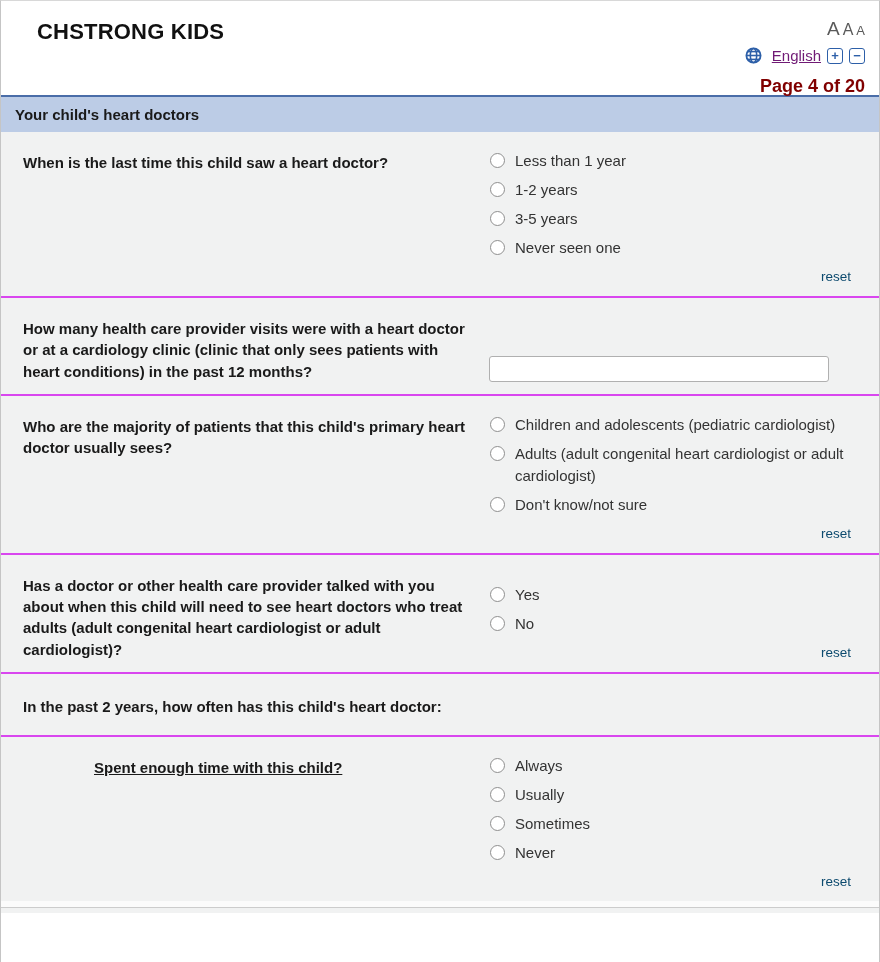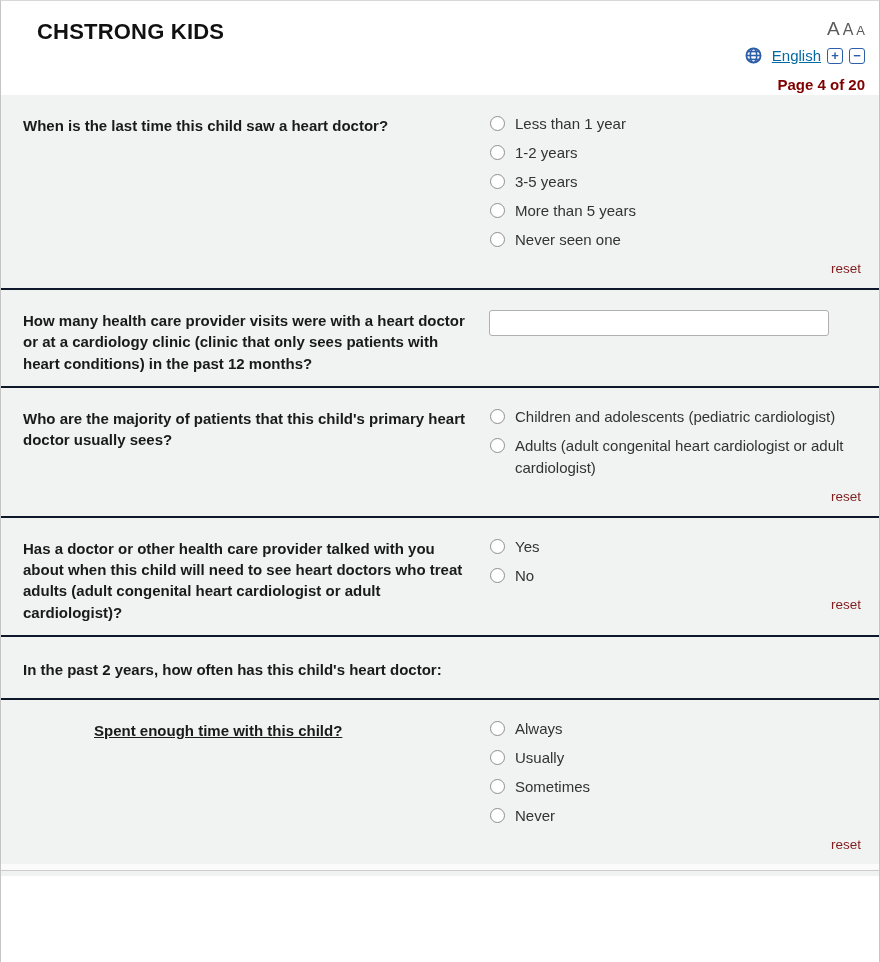--- a/index.html
+++ b/index.html
@@ -41,83 +41,83 @@
   .font-resize .a-lg { font-size: 19px; cursor: pointer; }
   .font-resize .a-md { font-size: 16px; cursor: pointer; padding-left: 3px;}
   .font-resize .a-sm { font-size: 13px; cursor: pointer; padding-left: 3px;}
   .lang-row {
     margin-top: 4px;
     display: flex; align-items: center; justify-content: flex-end;
     gap: 6px;
     font-size: 15px;
   }
   .lang-link {
-    color: #0369a1; text-decoration: underline; cursor: pointer;
+    color: #701a75; text-decoration: underline; cursor: pointer;
     display: inline-flex; align-items: center; gap: 10px;
   }
   .globe { width: 17px; height: 17px; display: inline-block; }
   .zoom-box {
     display: inline-flex; align-items: center; justify-content: center;
     width: 16px; height: 16px;
     border: 1.5px solid #2d5fa8; border-radius: 3px;
     color: #2d5fa8; font-size: 13px; font-weight: bold;
     line-height: 1; cursor: pointer; background: #fff;
   }
   .page-indicator {
     margin-top: 12px;
-    font-size: 15px; font-weight: bold; color: #800000;
+    font-size: 18px; font-weight: bold; color: #800000;
   }
 
   
   .section-bar {
     background: #bccce6;
     border-top: 2px solid #4a6da8;
     padding: 9px 14px;
     font-size: 15px; font-weight: bold; color: #1a1a1a;
   }
 
   
   .qrow {
     display: flex;
     background: #f1f2f2;
-    border-top: 2px solid #0f172a;
+    border-top: 2px solid #d946ef;
     padding: 18px 0 12px 0;
   }
   .qrow:first-of-type { border-top: none; }
   .qtext {
     flex: 0 0 476px;
     padding: 2px 18px 0 14px;
     font-size: 15px; font-weight: bold; color: #1a1a1a;
     line-height: 1.42;
     margin-left: 8px;
   }
   .qtext.indent { padding-left: 85px; text-decoration: underline; }
   .answers {
     flex: 1 1 auto;
-    padding: 0 18px 0 4px;
-    display: flex; flex-direction: column;
+    padding: 0 28px 0 4px;
+    display: flex; flex-direction: column; justify-content: flex-end;
   }
   .opt {
     display: flex; align-items: flex-start;
     margin-bottom: 7px;
     font-size: 15px; color: #333; line-height: 22px;
     cursor: pointer;
   }
   .radio {
     flex: 0 0 15px;
     width: 15px; height: 15px;
     border: 1px solid #8f8f8f; border-radius: 50%;
     background: #fff;
     margin: 3px 10px 0 1px;
   }
   .opt-label { display: inline-block; max-width: 330px; }
   .reset-link {
     align-self: flex-end;
     margin-top: 3px;
-    font-size: 13.5px; color: #7f1d1d;
+    font-size: 13.5px; color: #0c4a6e;
     cursor: pointer; text-decoration: none;
   }
   .text-input {
     width: 340px; height: 26px;
     border: 1px solid #b0b0b0; border-radius: 3px;
     background: #fff;
     font-family: "Liberation Sans", "DejaVu Sans", sans-serif;
     font-size: 14px; padding: 2px 6px; color: #333;
     margin-top: 2px;
   }
@@ -150,43 +150,40 @@
           </svg>
           <span>English</span>
         </span>
         <span class="zoom-box">+</span>
         <span class="zoom-box">−</span>
       </div>
       <div class="page-indicator">Page 4 of 20</div>
     </div>
   </div>
 
+  <div class="section-bar">Your child's heart doctors</div>
 
   <div id="questions">
       <div class="qrow">
         <div class="qtext">When is the last time this child saw a heart doctor?</div>
         <div class="answers">
           <div class="opt">
             <span class="radio"></span>
             <span class="opt-label">Less than 1 year</span>
           </div>
           <div class="opt">
             <span class="radio"></span>
             <span class="opt-label">1-2 years</span>
           </div>
           <div class="opt">
             <span class="radio"></span>
             <span class="opt-label">3-5 years</span>
           </div>
           <div class="opt">
             <span class="radio"></span>
-            <span class="opt-label">More than 5 years</span>
-          </div>
-          <div class="opt">
-            <span class="radio"></span>
             <span class="opt-label">Never seen one</span>
           </div>
           <a class="reset-link">reset</a>
         </div>
       </div>
       <div class="qrow">
         <div class="qtext">How many health care provider visits were with a heart doctor or at a cardiology clinic (clinic that only sees patients with heart conditions) in the past 12 months?</div>
         <div class="answers">
           <input type="text" class="text-input" style="">
         </div>
@@ -194,20 +191,24 @@
       <div class="qrow">
         <div class="qtext">Who are the majority of patients that this child's primary heart doctor usually sees?</div>
         <div class="answers">
           <div class="opt">
             <span class="radio"></span>
             <span class="opt-label">Children and adolescents (pediatric cardiologist)</span>
           </div>
           <div class="opt">
             <span class="radio"></span>
             <span class="opt-label">Adults (adult congenital heart cardiologist or adult cardiologist)</span>
+          </div>
+          <div class="opt">
+            <span class="radio"></span>
+            <span class="opt-label">Don't know/not sure</span>
           </div>
           <a class="reset-link">reset</a>
         </div>
       </div>
       <div class="qrow">
         <div class="qtext">Has a doctor or other health care provider talked with you about when this child will need to see heart doctors who treat adults (adult congenital heart cardiologist or adult cardiologist)?</div>
         <div class="answers">
           <div class="opt">
             <span class="radio"></span>
             <span class="opt-label">Yes</span>

